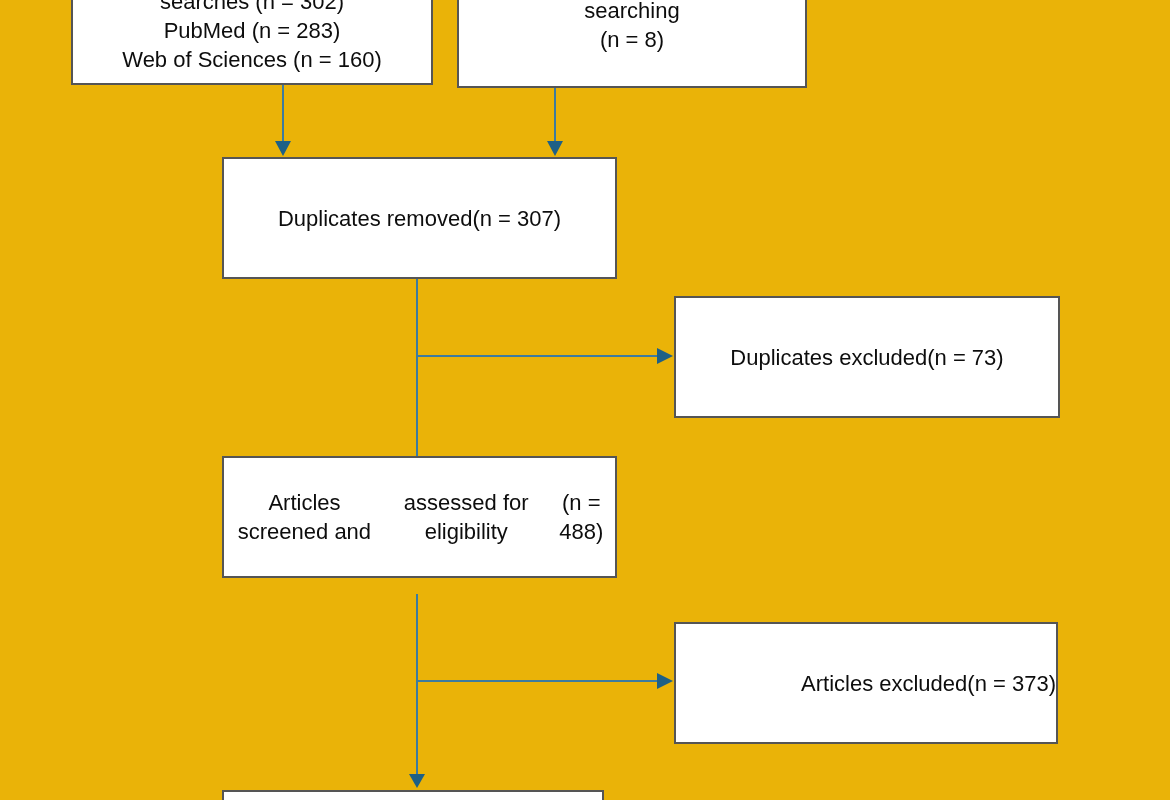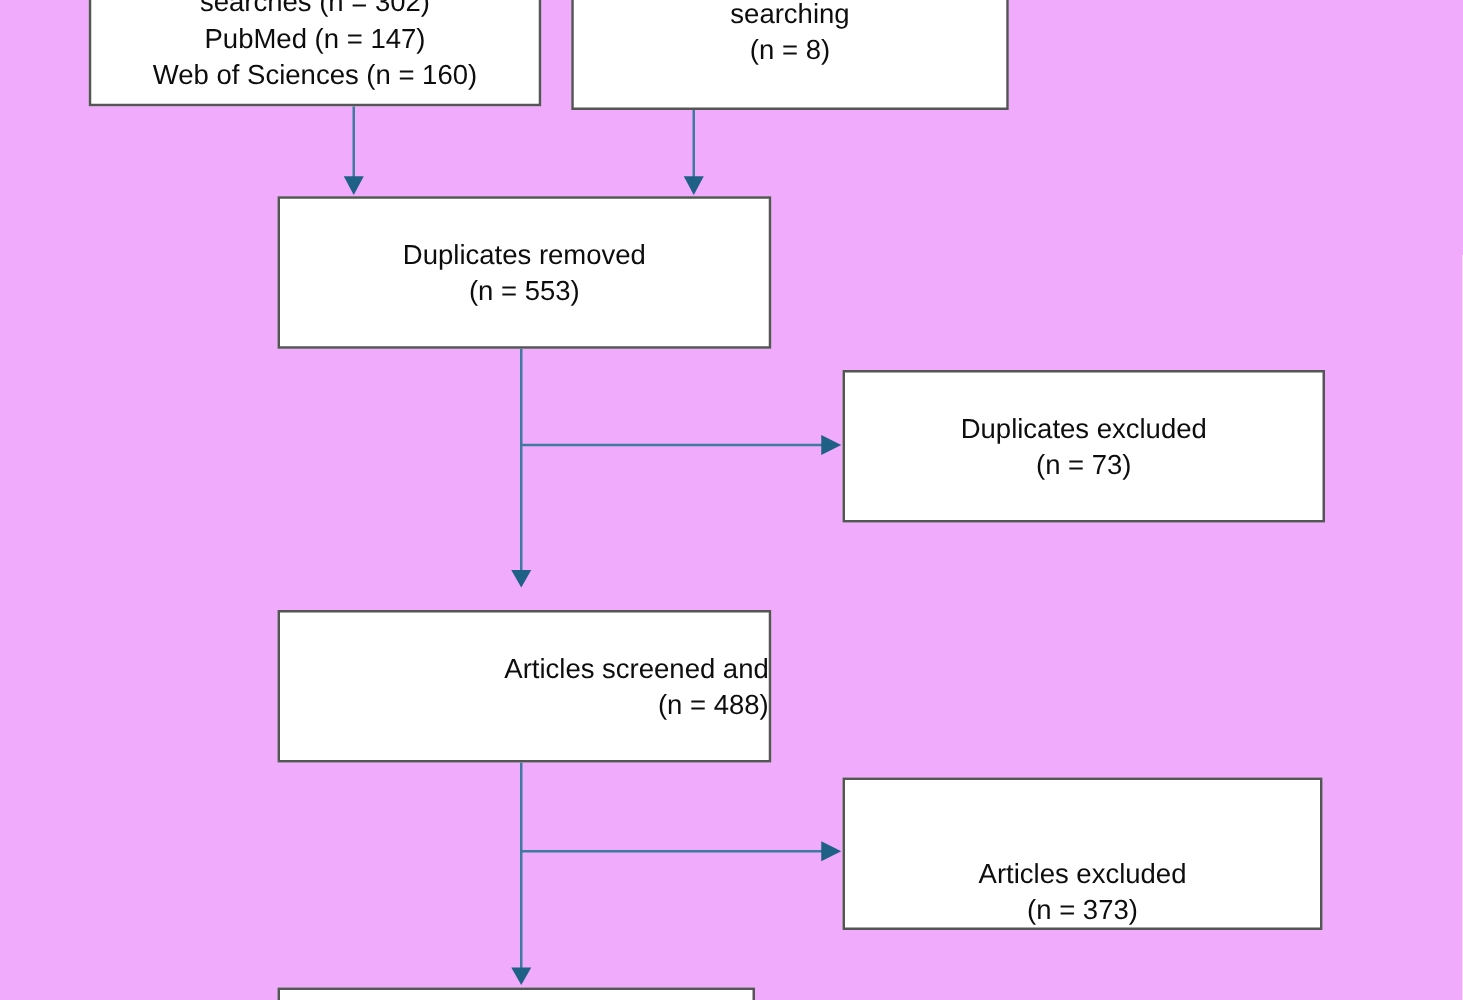--- a/index.html
+++ b/index.html
@@ -5,54 +5,54 @@
   html, body {
     margin: 0;
     padding: 0;
     background: #ffffff;
   }
   .canvas {
     position: relative;
     width: 1170px;
     height: 800px;
     overflow: hidden;
-    background: #f0abfc;
+    background: #eab308;
     font-family: "Liberation Sans", sans-serif;
     color: #0d0d0d;
   }
   .flow-box {
     position: absolute;
     box-sizing: border-box;
     border: 2px solid #555555;
     background: #ffffff;
     font-size: 22px;
     line-height: 29px;
     text-align: center;
     z-index: 2;
   }
   .flow-box.centered {
     display: flex;
-    flex-direction: column;
+    flex-direction: row;
     justify-content: center;
     align-items: center;
   }
   .anchored-text {
     position: absolute;
     left: 0;
     right: 0;
     text-align: center;
   }
   
   #box-database-searches   { left: 71px;  top: -122px; width: 362px; height: 207px; }
   #box-database-searches .anchored-text { top: 107px; }
   #box-manual-searching    { left: 457px; top: -122px; width: 350px; height: 210px; }
   #box-manual-searching .anchored-text  { top: 116px; }
   #box-duplicates-removed  { left: 222px; top: 157px;  width: 395px; height: 122px; }
   #box-duplicates-excluded { left: 674px; top: 296px;  width: 386px; height: 122px; }
-  #box-articles-screened   { left: 222px; top: 488px;  width: 395px; height: 122px; align-items: flex-end; }
+  #box-articles-screened   { left: 222px; top: 456px;  width: 395px; height: 122px; }
   #box-articles-excluded   { left: 674px; top: 622px;  width: 384px; height: 122px; justify-content: flex-end; }
   #box-final               { left: 222px; top: 790px;  width: 382px; height: 80px; }
   .connector-layer {
     position: absolute;
     left: 0;
     top: 0;
     width: 1170px;
     height: 800px;
     z-index: 1;
     pointer-events: none;
@@ -95,44 +95,45 @@
     </g>
     <g>
       <line class="connector-line" x1="417" y1="681" x2="658" y2="681"></line>
       <polygon class="connector-head" points="657,673 657,689 673,681"></polygon>
     </g>
   </svg>
 
   <div id="box-database-searches" class="flow-box">
     <div class="anchored-text">
       <div>searches (n = 302)</div>
-      <div>PubMed (n = 147)</div>
+      <div>PubMed (n = 283)</div>
       <div>Web of Sciences (n = 160)</div>
     </div>
   </div>
 
   <div id="box-manual-searching" class="flow-box">
     <div class="anchored-text">
       <div>searching</div>
       <div>(n = 8)</div>
     </div>
   </div>
 
   <div id="box-duplicates-removed" class="flow-box centered">
     <div>Duplicates removed</div>
-    <div>(n = 553)</div>
+    <div>(n = 307)</div>
   </div>
 
   <div id="box-duplicates-excluded" class="flow-box centered">
     <div>Duplicates excluded</div>
     <div>(n = 73)</div>
   </div>
 
   <div id="box-articles-screened" class="flow-box centered">
     <div>Articles screened and</div>
+    <div>assessed for eligibility</div>
     <div>(n = 488)</div>
   </div>
 
   <div id="box-articles-excluded" class="flow-box centered">
     <div>Articles excluded</div>
     <div>(n = 373)</div>
   </div>
 
   <div id="box-final" class="flow-box"></div>
 

